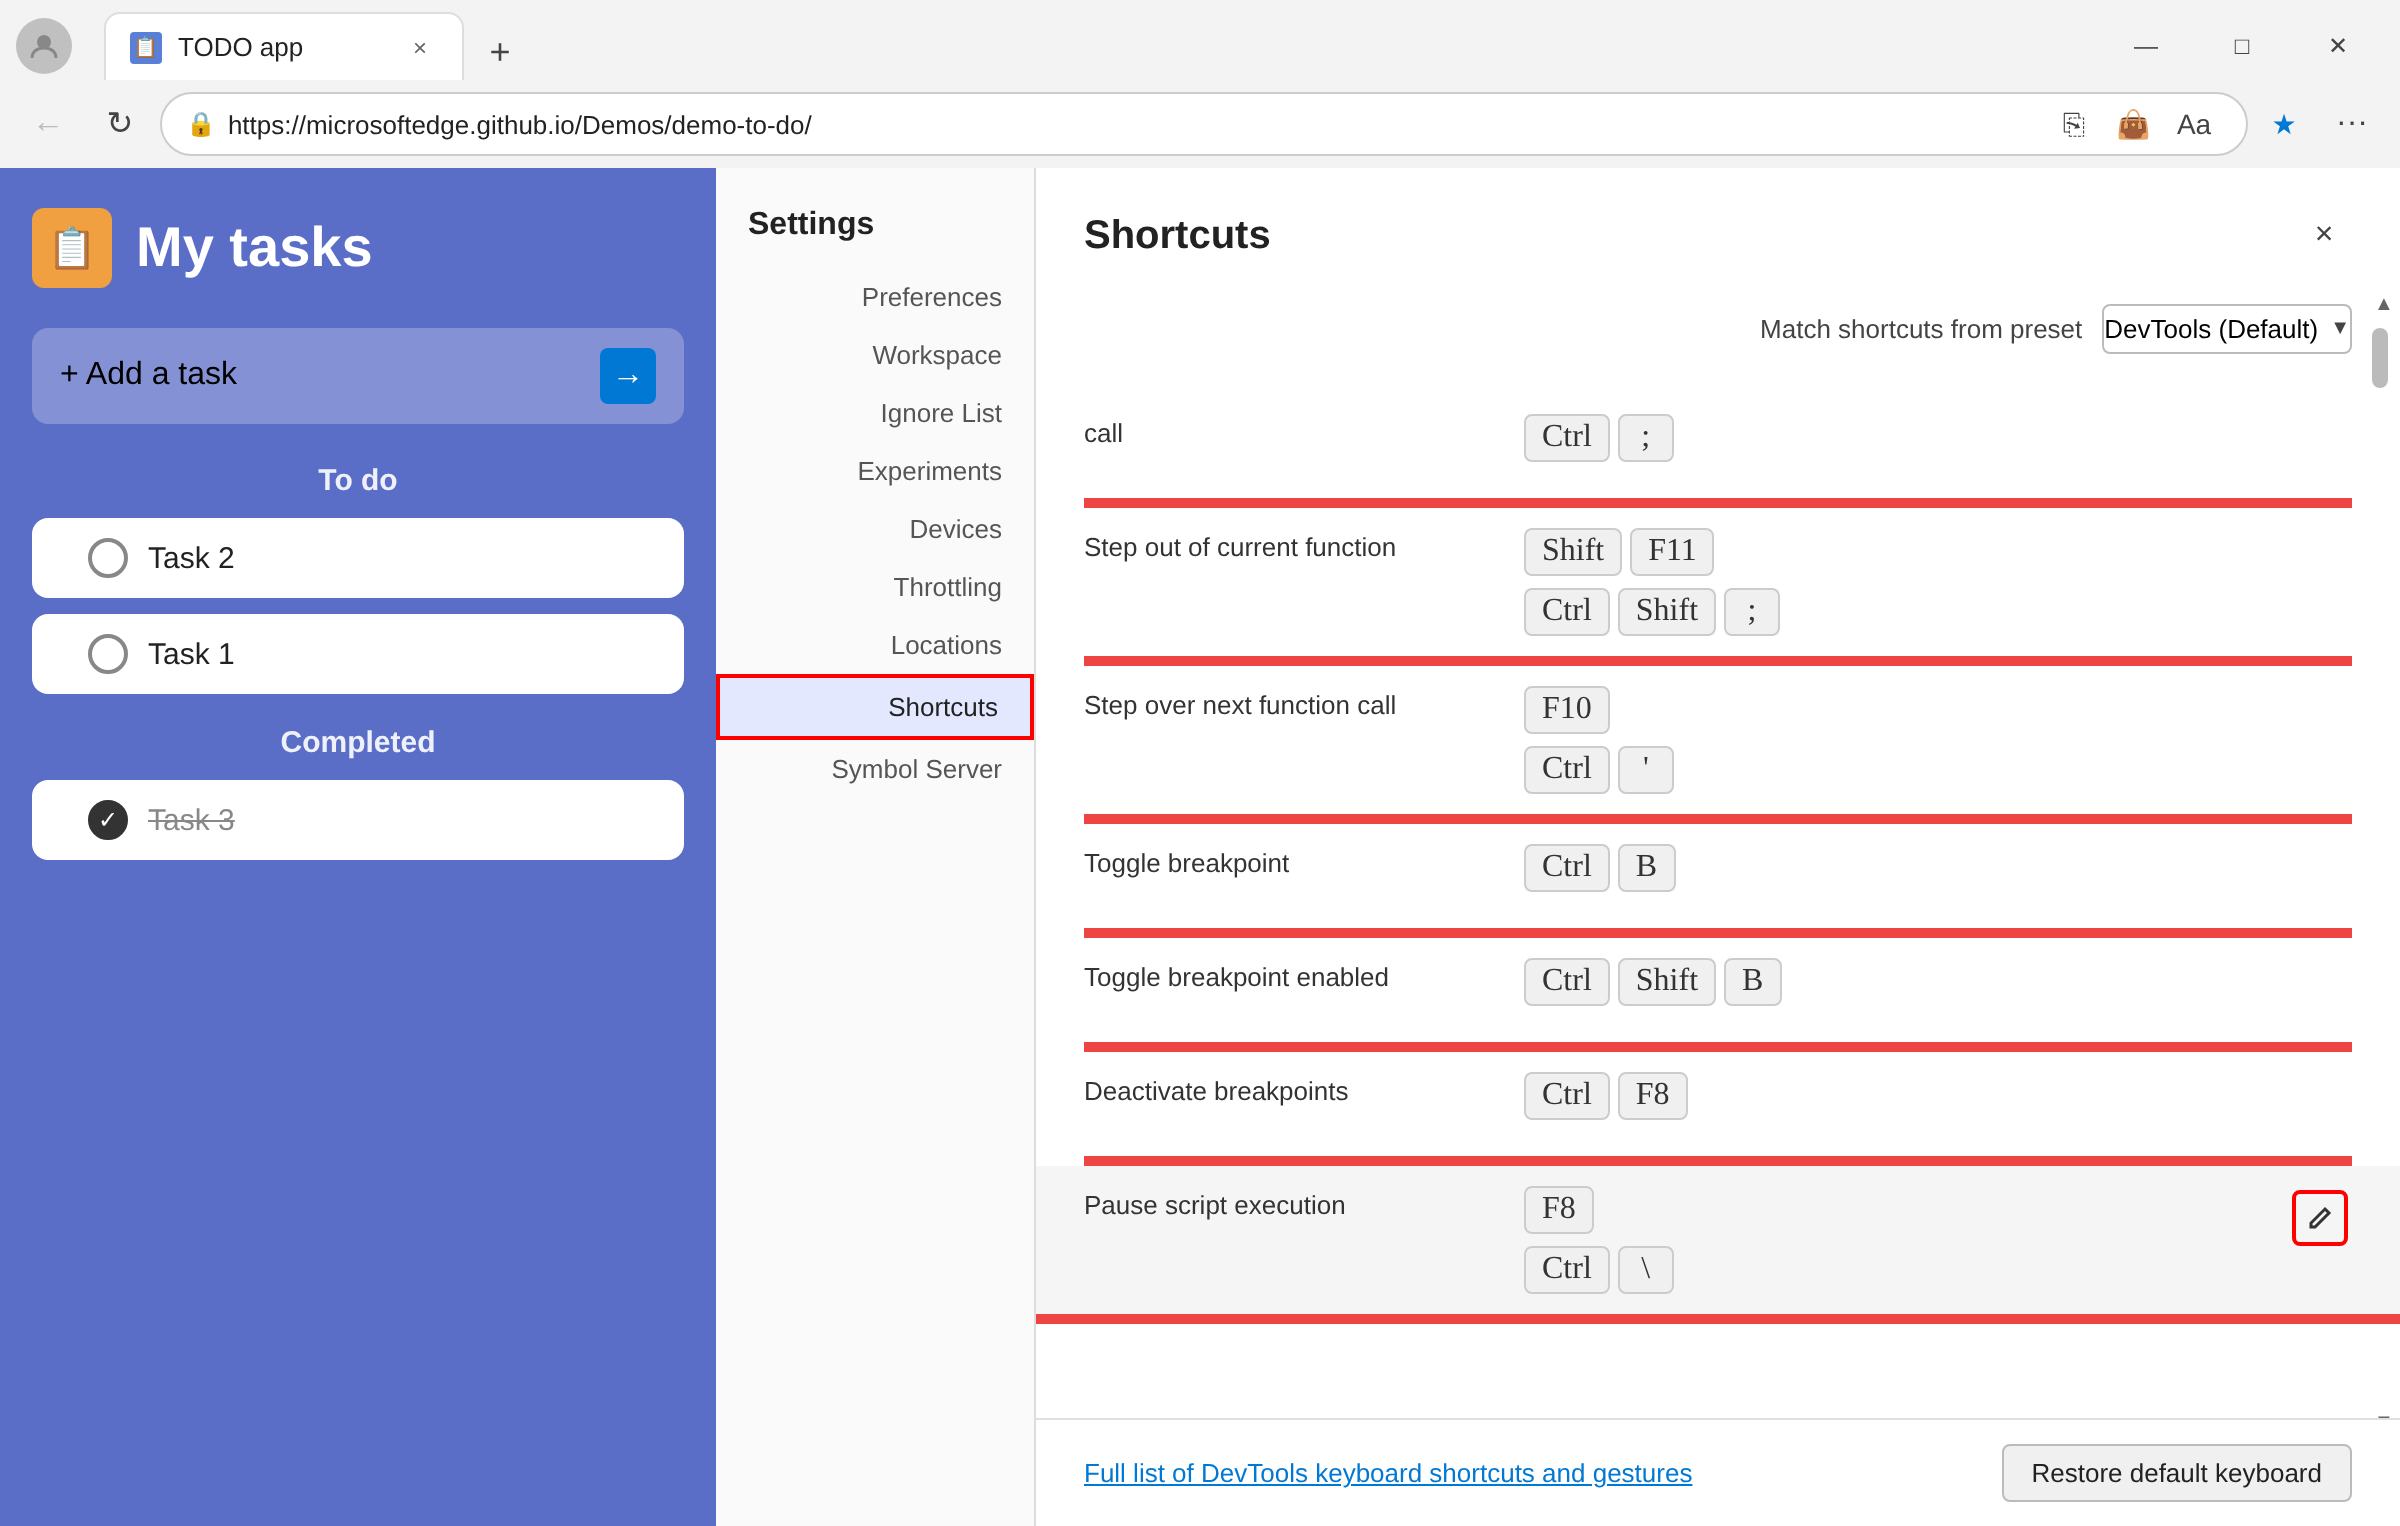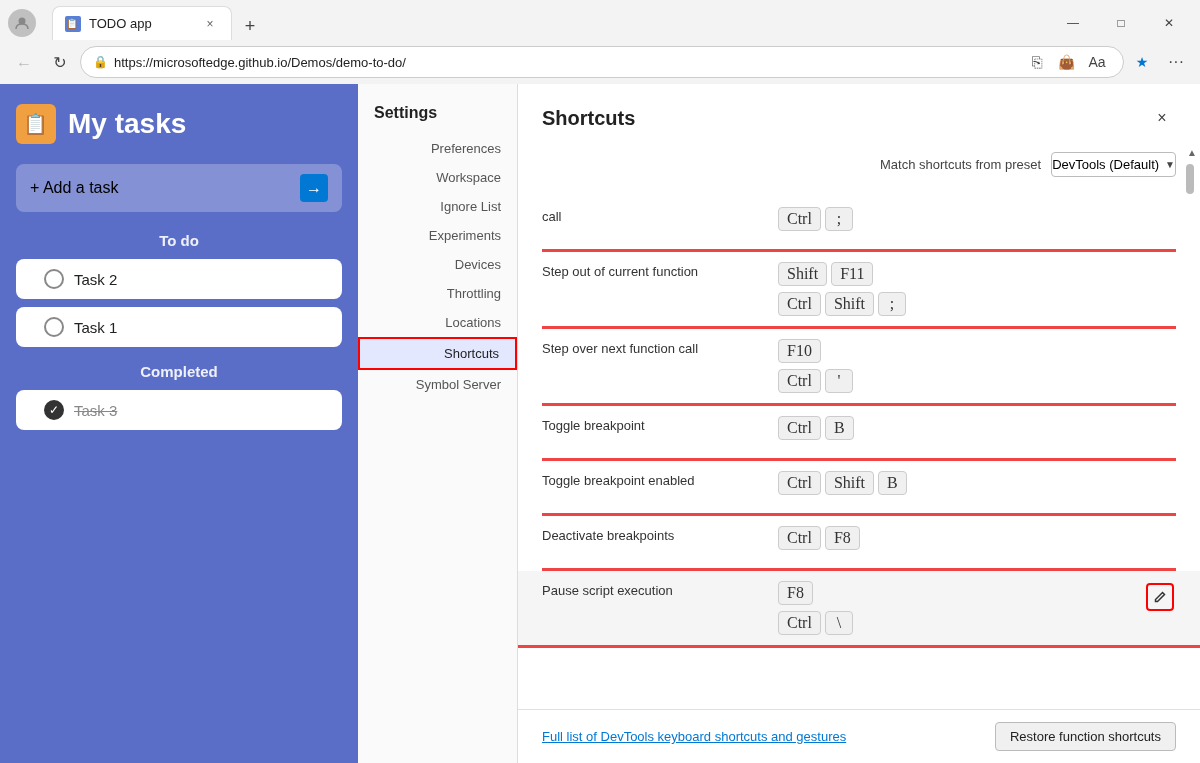--- a/index.html
+++ b/index.html
@@ -59,21 +59,21 @@
     .shortcuts-panel { flex: 1; background: white; padding: 20px 24px; overflow-y: auto; position: relative; }
     .shortcuts-header { display: flex; align-items: center; justify-content: space-between; margin-bottom: 20px; }
     .shortcuts-title { font-size: 20px; font-weight: 600; color: #222; }
     .close-btn { width: 28px; height: 28px; border-radius: 50%; display: flex; align-items: center; justify-content: center; cursor: pointer; color: #444; font-size: 16px; }
     .preset-row { display: flex; align-items: center; justify-content: flex-end; gap: 10px; margin-bottom: 20px; }
     .preset-label { font-size: 13px; color: #444; }
     .preset-dropdown { display: flex; align-items: center; border: 1px solid #bbb; border-radius: 4px; padding: 4px 0; gap: 6px; cursor: pointer; background: white; font-size: 13px; }
     .preset-dropdown-arrow { font-size: 10px; color: #444; }
 
     
-    .shortcut-row { display: flex; align-items: flex-start; padding: 10px 0; border-bottom: 3px solid #ef4444; gap: 36px; }
+    .shortcut-row { display: flex; align-items: flex-start; padding: 10px 0; border-bottom: 5px solid #ef4444; gap: 20px; }
     .shortcut-row.highlighted { background: #f5f5f5; margin: 0 -24px; padding: 10px 24px; }
     .shortcut-name { width: 200px; flex-shrink: 0; font-size: 13px; color: #333; line-height: 1.5; }
     .shortcut-keys { flex: 1; display: flex; flex-direction: column; gap: 6px; }
     .key-group { display: flex; align-items: center; gap: 4px; }
     .key { background: #f0f0f0; border: 1px solid #ccc; border-radius: 4px; padding: 2px 8px; font-size: 16px; color: #333; font-family: Liberation Serif, serif; min-width: 28px; text-align: center; display: inline-block; }
     .shortcut-action { margin-left: auto; width: 32px; height: 32px; display: flex; align-items: center; justify-content: center; }
     .edit-btn { width: 28px; height: 28px; border: 2px solid red; border-radius: 4px; display: flex; align-items: center; justify-content: center; cursor: pointer; color: #444; }
     .scroll-up { position: absolute; right: 0; top: 60px; width: 16px; height: 16px; display: flex; align-items: center; justify-content: center; cursor: pointer; color: #666; font-size: 10px; }
     .scroll-down { position: absolute; right: 0; bottom: 44px; width: 16px; height: 16px; display: flex; align-items: center; justify-content: center; cursor: pointer; color: #666; font-size: 10px; }
 
@@ -275,17 +275,17 @@
         </div>
       </div>
     </div>
 
     <div class="scroll-up">▲</div>
     <div style="position:absolute; right:6px; top:80px; width:8px; height:30px; background:#bbb; border-radius:4px;"></div>
     <div class="scroll-down">▼</div>
 
     <div class="footer-row">
       <span class="footer-link">Full list of DevTools keyboard shortcuts and gestures</span>
-      <button class="restore-btn">Restore function shortcuts</button>
+      <button class="restore-btn">Restore default keyboard</button>
     </div>
   </div>
 
 </div>
 
 </body></html>

